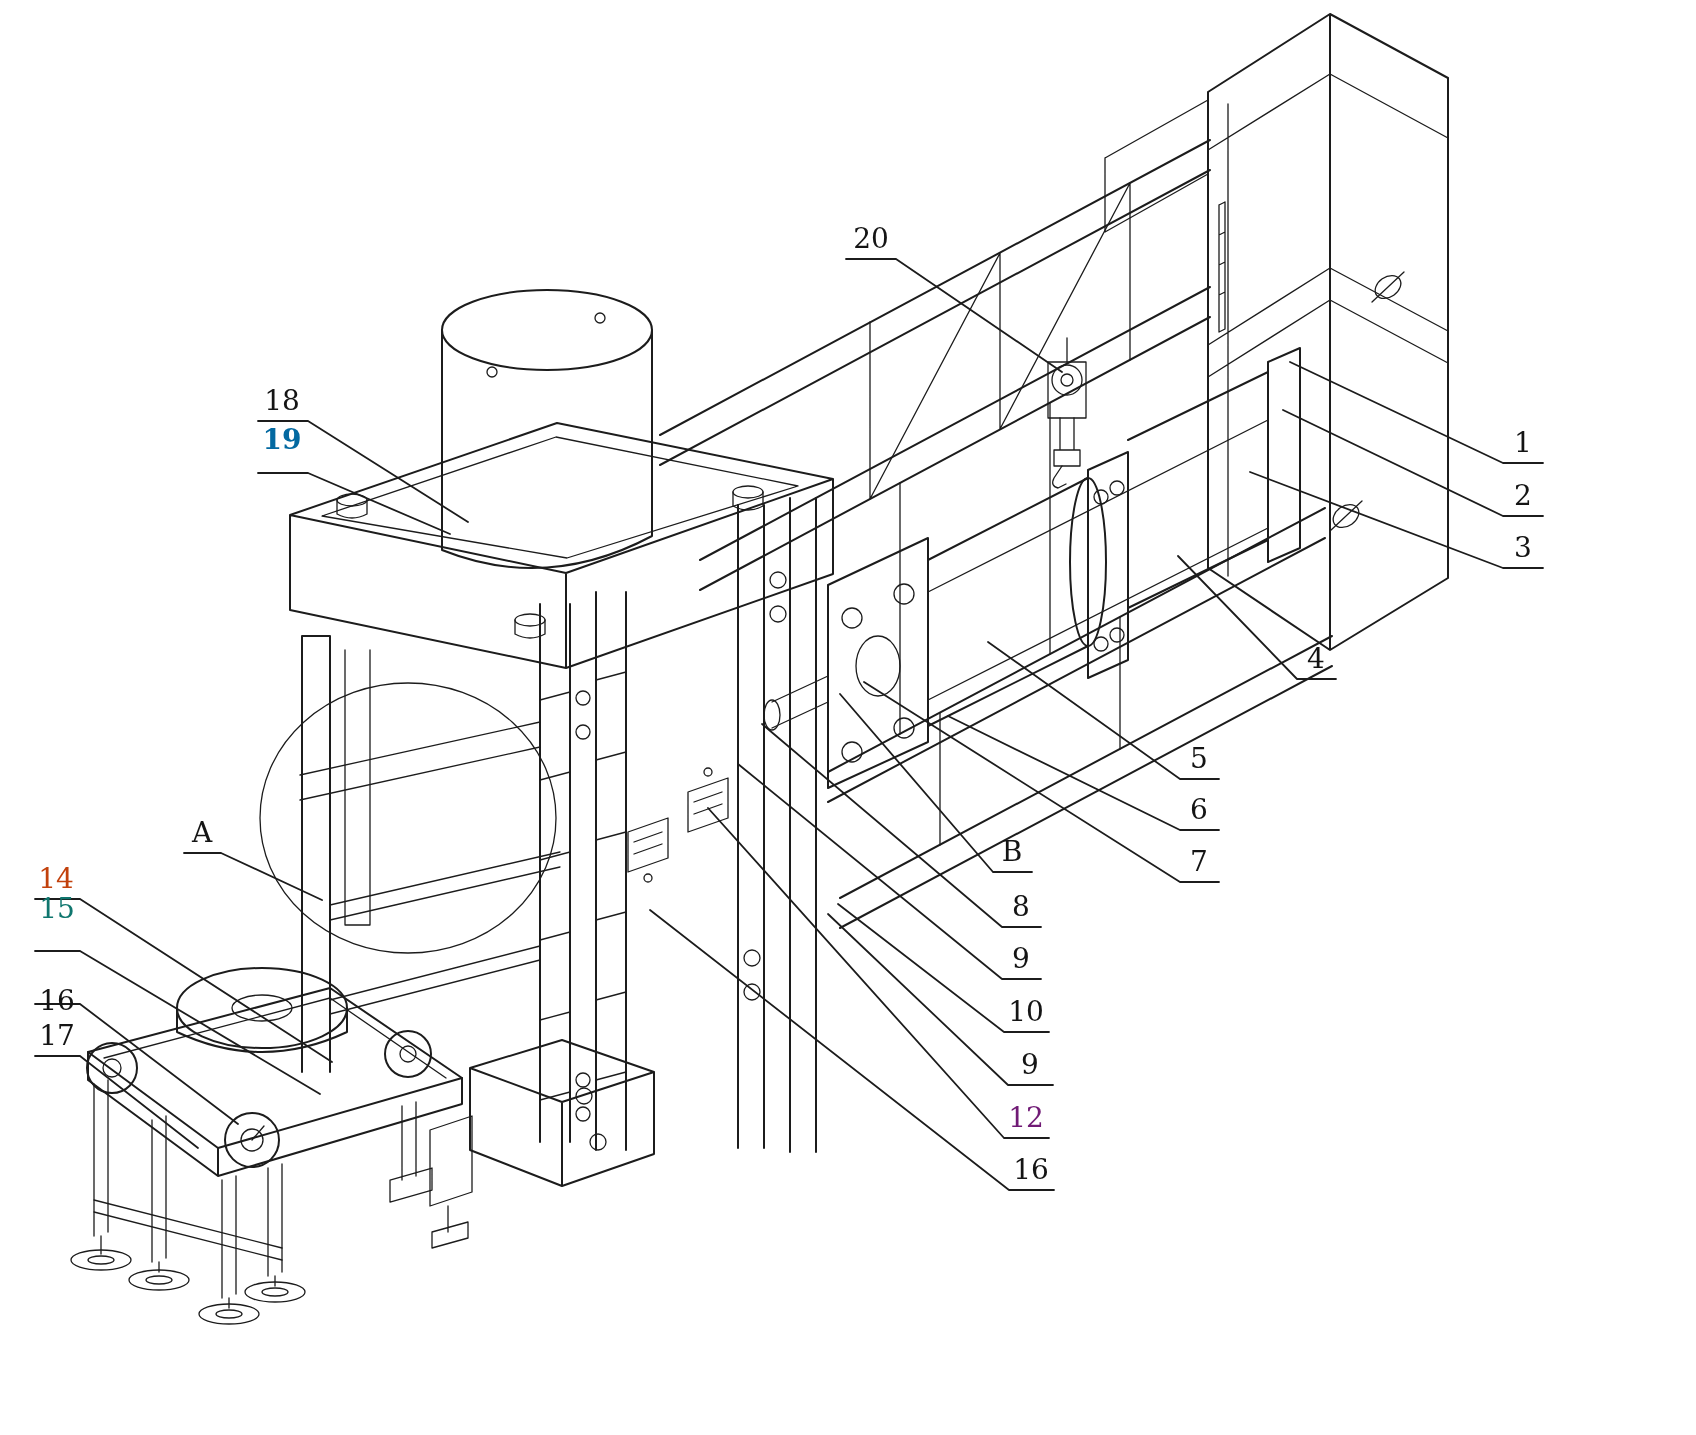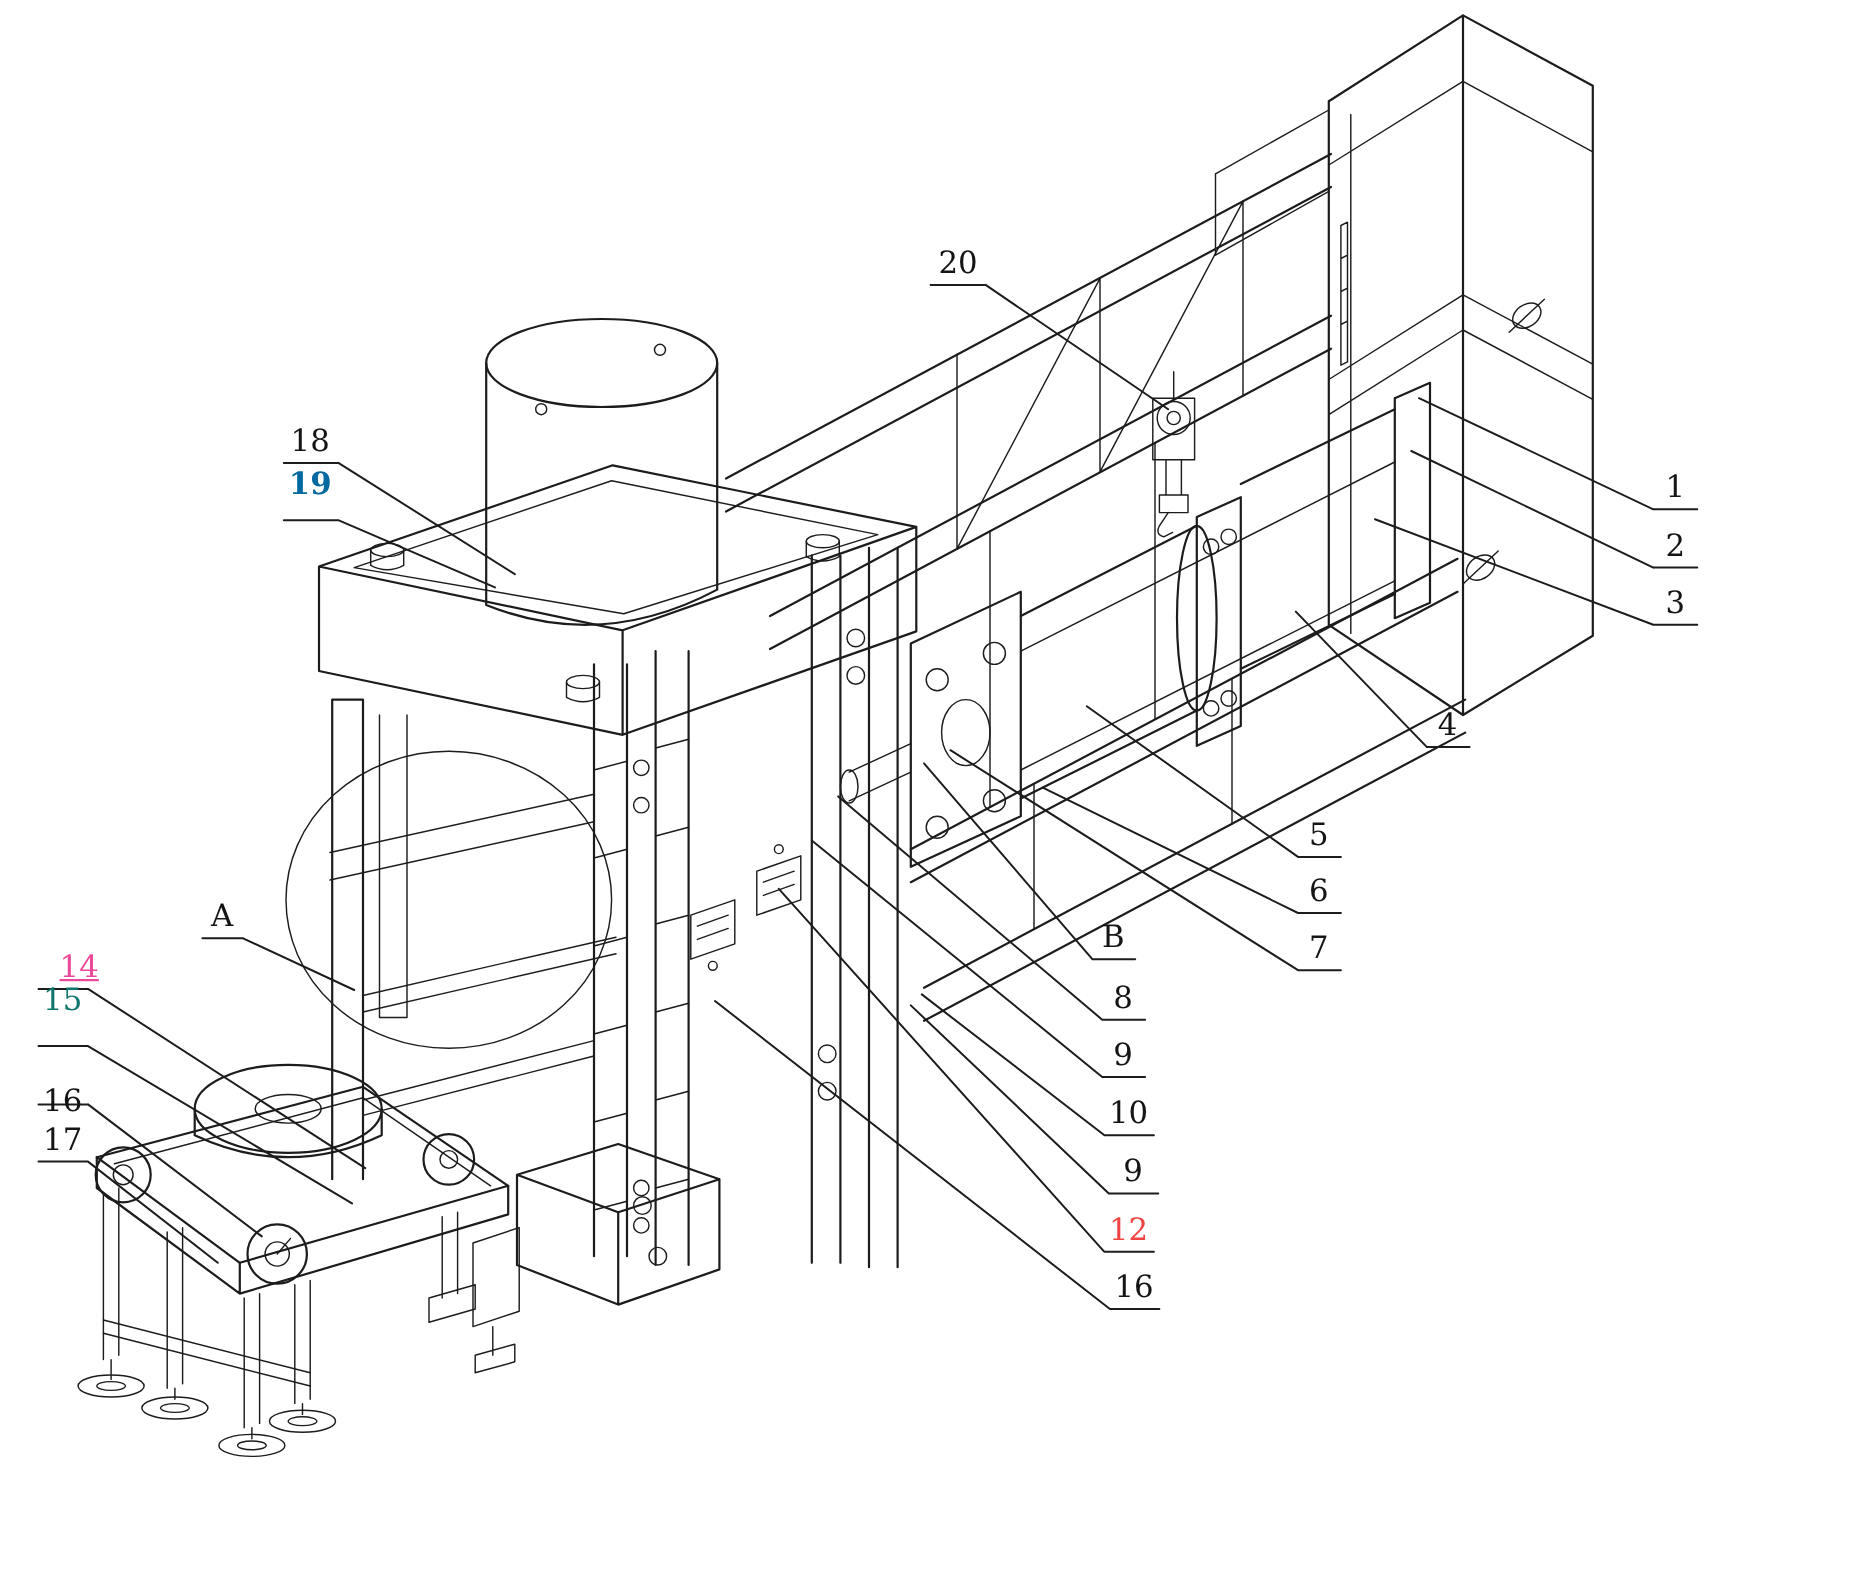--- a/index.html
+++ b/index.html
@@ -194,23 +194,23 @@
       <span class="callout" style="left: 1523px; top: 548px; color: rgb(20, 20, 20);">3</span>
       <span class="callout" style="left: 1316px; top: 659px; color: rgb(20, 20, 20);">4</span>
       <span class="callout" style="left: 1199px; top: 759px; color: rgb(20, 20, 20);">5</span>
       <span class="callout" style="left: 1199px; top: 810px; color: rgb(20, 20, 20);">6</span>
       <span class="callout" style="left: 1199px; top: 862px; color: rgb(20, 20, 20);">7</span>
       <span class="callout" style="left: 1012px; top: 852px; color: rgb(20, 20, 20);">B</span>
       <span class="callout" style="left: 1021px; top: 907px; color: rgb(20, 20, 20);">8</span>
       <span class="callout" style="left: 1021px; top: 959px; color: rgb(20, 20, 20);">9</span>
       <span class="callout" style="left: 1026px; top: 1012px; color: rgb(20, 20, 20);">10</span>
       <span class="callout" style="left: 1030px; top: 1065px; color: rgb(20, 20, 20);">9</span>
-      <span class="callout" style="left: 1026px; top: 1118px; color: #ef4444;">12</span>
+      <span class="callout" style="left: 1026px; top: 1118px; color: #701a75;">12</span>
       <span class="callout" style="left: 1031px; top: 1170px; color: rgb(20, 20, 20);">16</span>
-      <span class="callout" style="left: 72px; top: 879px; color: #ec4899; text-decoration: underline;">14</span>
+      <span class="callout" style="left: 56px; top: 879px; color: #c2410c;">14</span>
       <span class="callout" style="left: 57px; top: 909px; color: #0f766e;">15</span>
       <span class="callout" style="left: 57px; top: 984px; color: rgb(20, 20, 20); margin-top: 17px;">16</span>
       <span class="callout" style="left: 57px; top: 1036px; color: rgb(20, 20, 20);">17</span>
       <span class="callout" style="left: 282px; top: 401px; color: rgb(20, 20, 20); text-align: center;">18</span>
       <span class="callout" style="left: 282px; top: 440px; color: #0369a1; font-weight: bold;">19</span>
       <span class="callout" style="left: 871px; top: 239px; color: rgb(20, 20, 20);">20</span>
       <span class="callout" style="left: 202px; top: 833px; color: rgb(20, 20, 20);">A</span>
     </div>
 
 </div>

